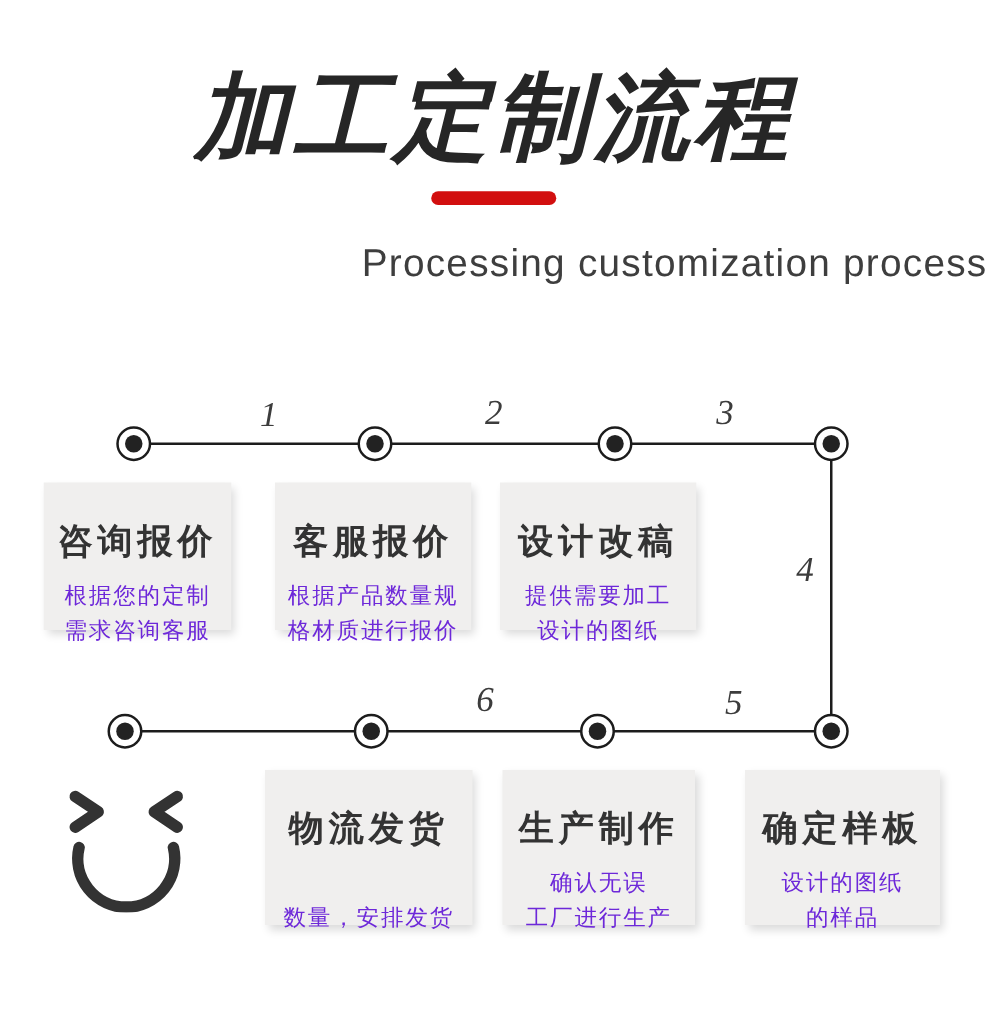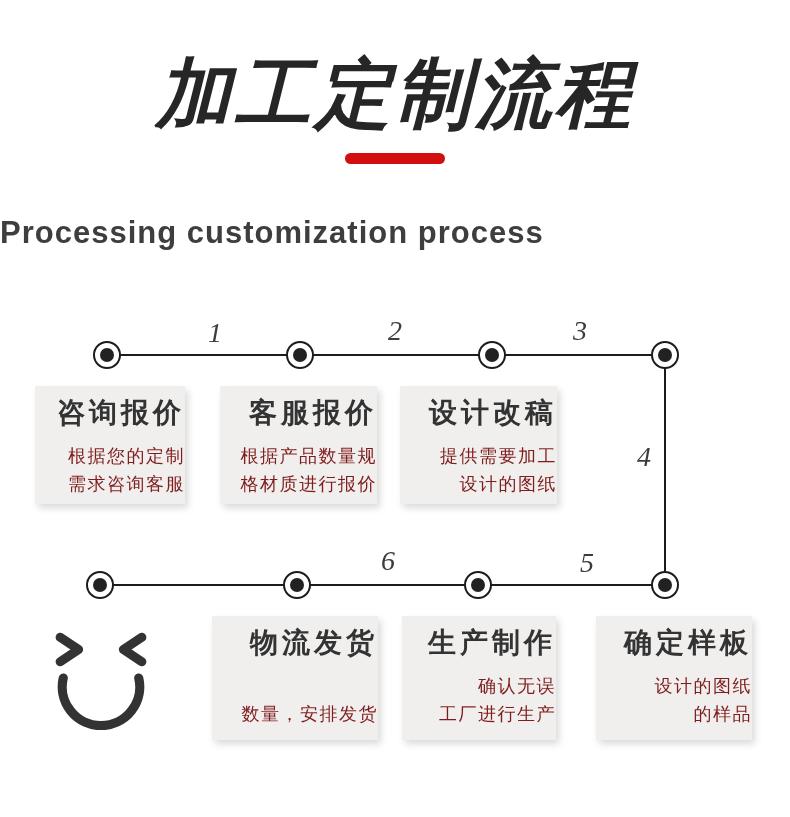--- a/index.html
+++ b/index.html
@@ -28,26 +28,25 @@
     position: absolute;
     top: 153px; left: 50%;
     transform: translateX(-50%);
     width: 100px; height: 11px;
     border-radius: 6px;
     background: #d20f0f;
   }
   .page-subtitle {
     position: absolute;
     top: 193px; left: 0; width: 100%;
-    text-align: left;
+    text-align: right;
     font-size: 31px;
-    font-weight: 700;
+    font-weight: 400;
     letter-spacing: 1px;
     color: #3e3e3e;
-    margin-top: 22px;
   }
   
   .flow-line {
     position: absolute;
     background: #1c1c1c;
   }
   .flow-node {
     position: absolute;
     width: 28px; height: 28px;
     border: 2px solid #1c1c1c;
@@ -69,36 +68,36 @@
     font-family: "Liberation Serif", serif;
     font-style: italic;
     font-size: 28px;
     color: #3c3c3c;
   }
   
   .step-card {
     position: absolute;
     background: #f0efee;
     box-shadow: 3px 4px 7px rgba(0,0,0,0.15);
-    text-align: right;
-    padding-top: 8px;
+    text-align: center;
+    padding-top: 28px;
   }
   .card-title {
     font-size: 28px;
     font-weight: 700;
     letter-spacing: 4px;
     color: #333333;
     white-space: nowrap;
   }
   .card-desc {
     margin-top: 11px;
     font-size: 18px;
     letter-spacing: 1.5px;
     line-height: 1.55;
-    color: #7f1d1d;
+    color: #6d28d9;
   }
   
   .smiley {
     position: absolute;
     left: 50px; top: 622px;
     width: 102px; height: 108px;
   }
 </style>
 </head>
 <body>

